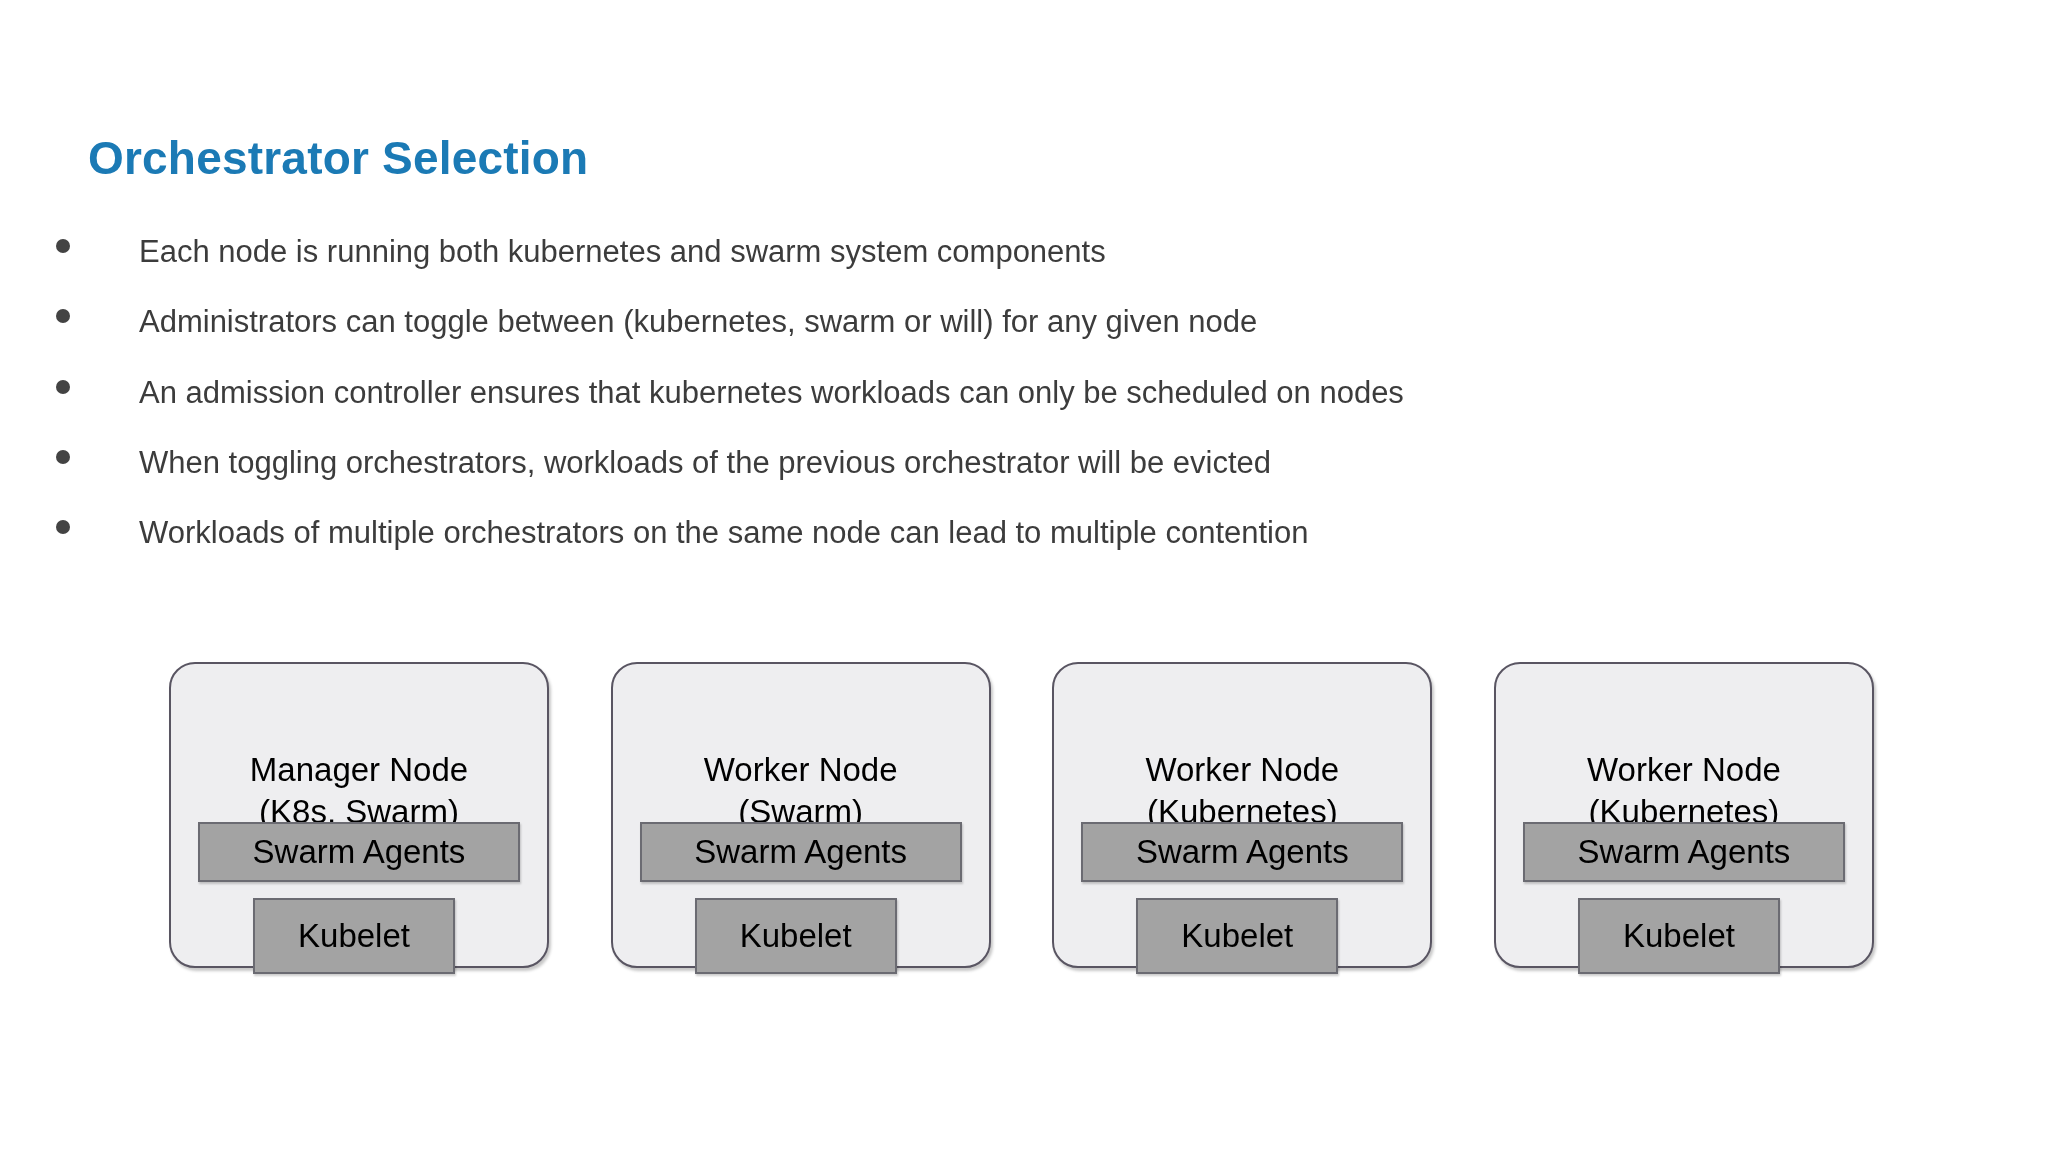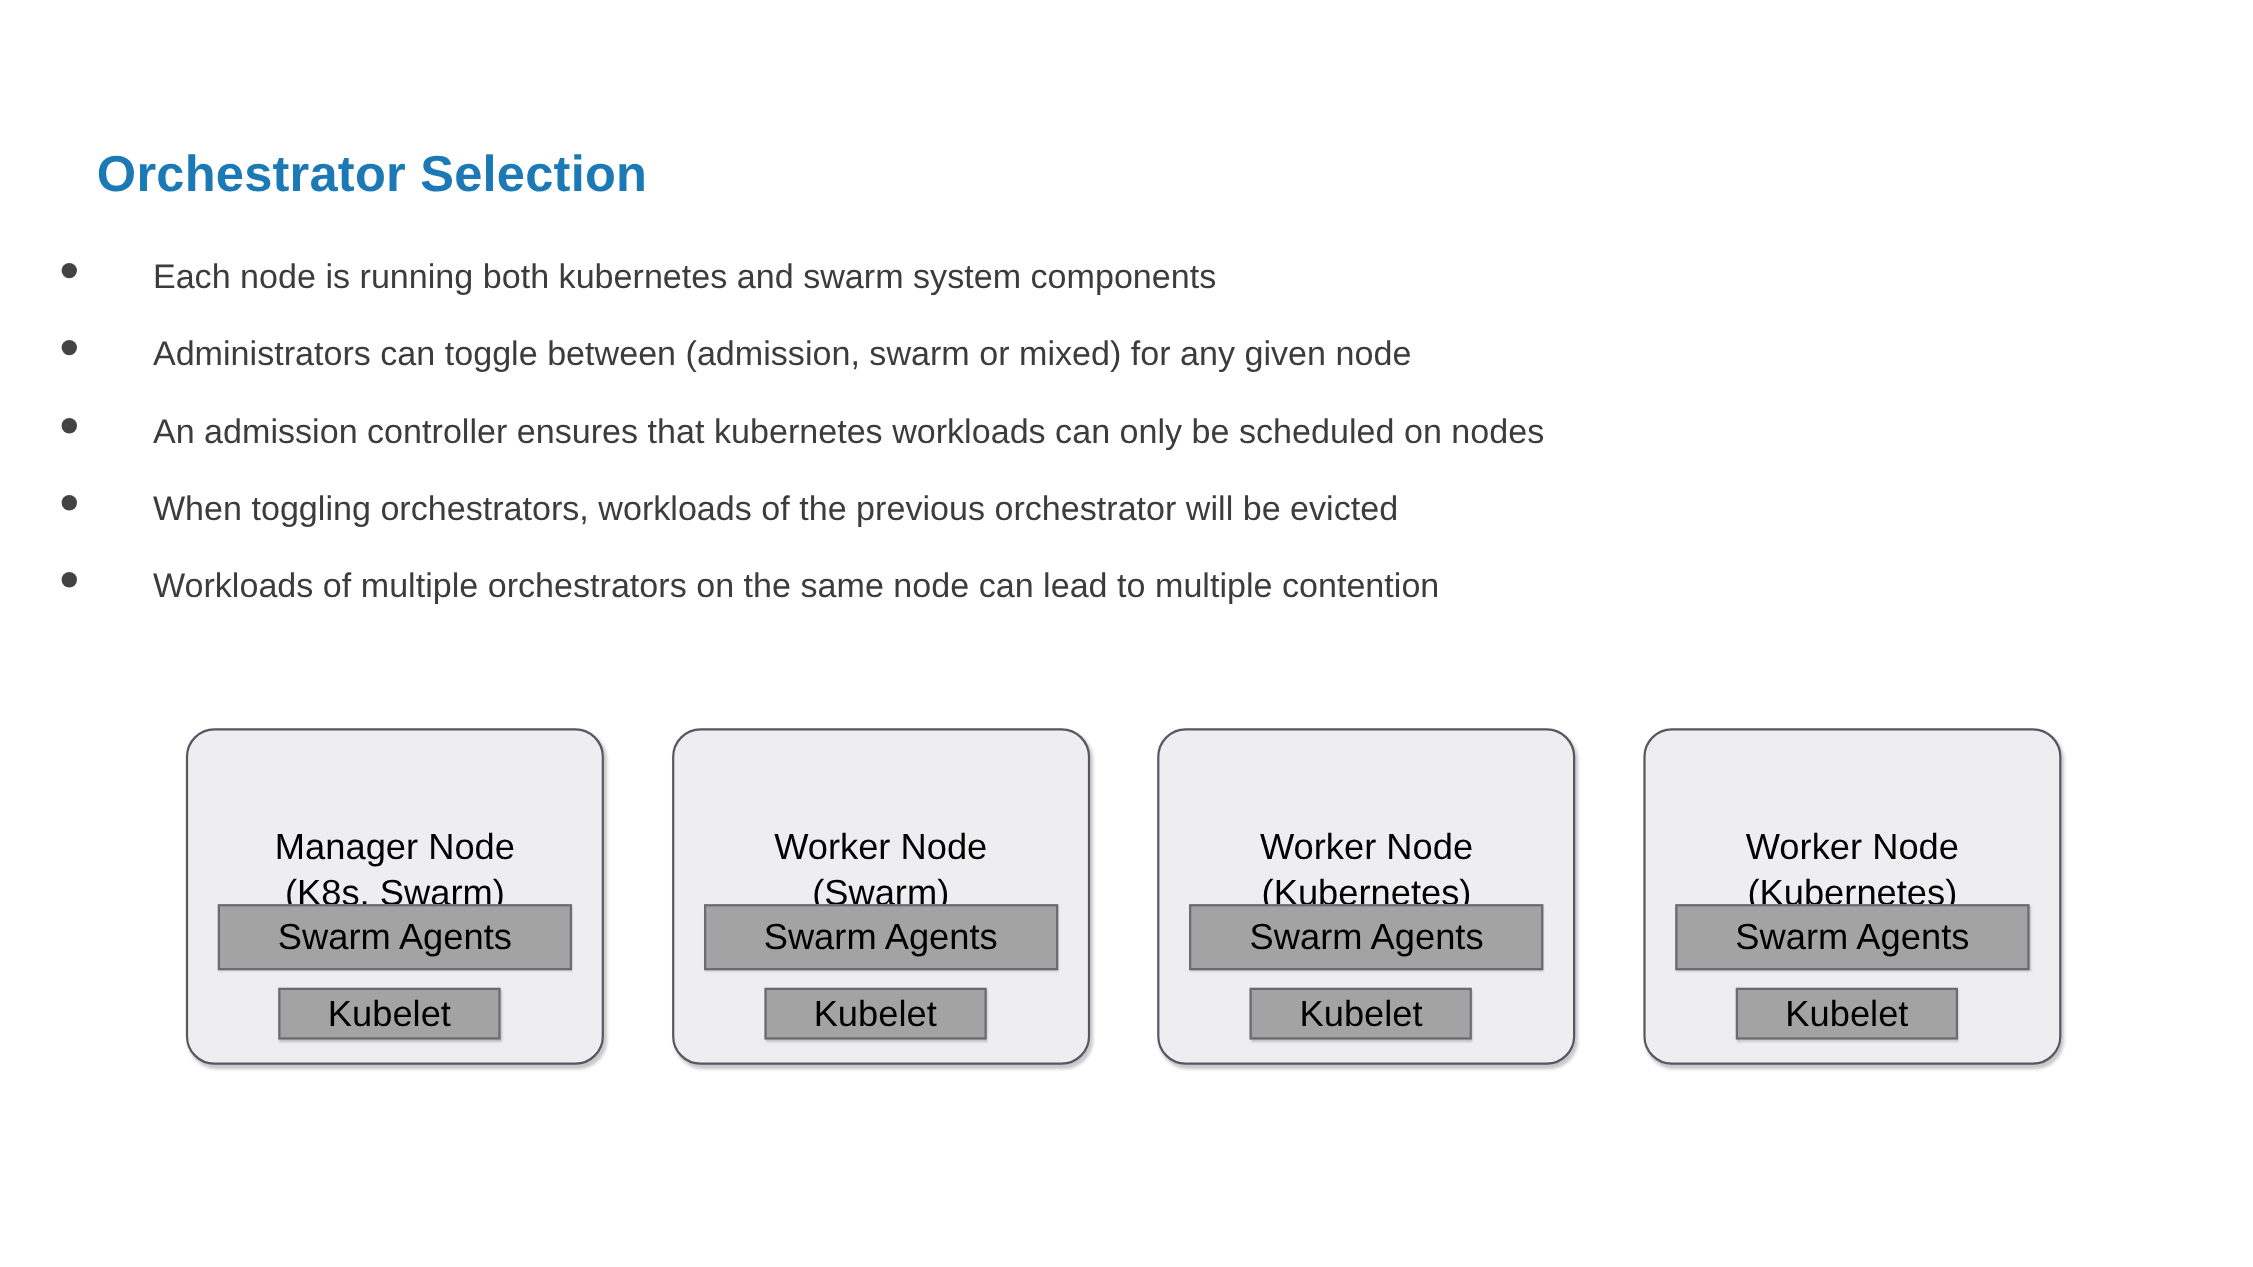--- a/index.html
+++ b/index.html
@@ -117,40 +117,40 @@
   .node-box.swarm {
     left: 27px;
     right: 27px;
     top: 158px;
     height: 60px;
   }
   .node-box.kubelet {
     left: 82px;
     right: 92px;
     top: 234px;
-    height: 47px;
+    height: 76px;
   }
 </style>
 </head>
 <body>
 
 <div class="slide">
 
   <div class="slide-title">Orchestrator Selection</div>
 
   <div class="bullets">
 
     <div class="bullet-row">
       <span class="bullet-dot"></span>
       <span class="bullet-text">Each node is running both kubernetes and swarm system components</span>
     </div>
 
     <div class="bullet-row">
       <span class="bullet-dot"></span>
-      <span class="bullet-text">Administrators can toggle between (admission, swarm or mixed) for any given node</span>
+      <span class="bullet-text">Administrators can toggle between (kubernetes, swarm or will) for any given node</span>
     </div>
 
     <div class="bullet-row">
       <span class="bullet-dot"></span>
       <span class="bullet-text">An admission controller ensures that kubernetes workloads can only be scheduled on nodes</span>
     </div>
 
     <div class="bullet-row">
       <span class="bullet-dot"></span>
       <span class="bullet-text">When toggling orchestrators, workloads of the previous orchestrator will be evicted</span>

